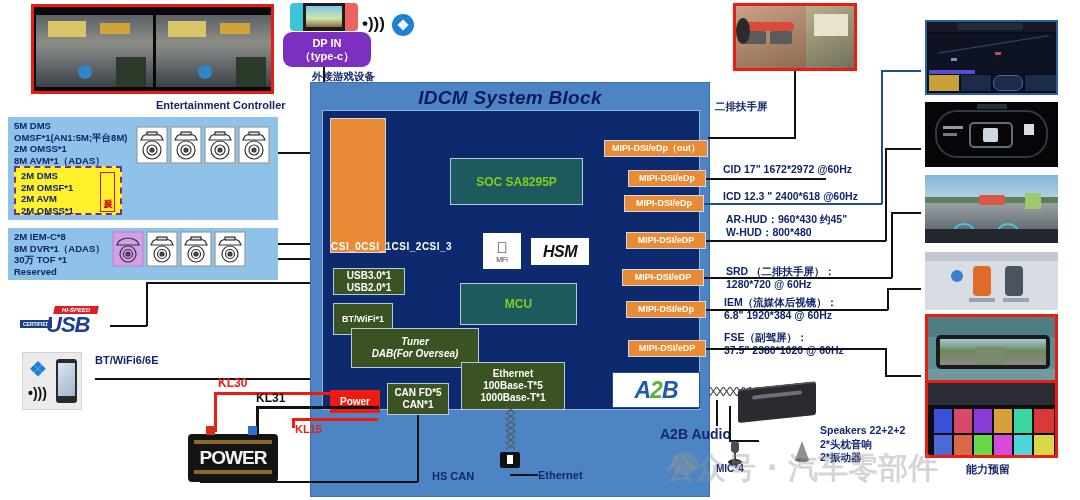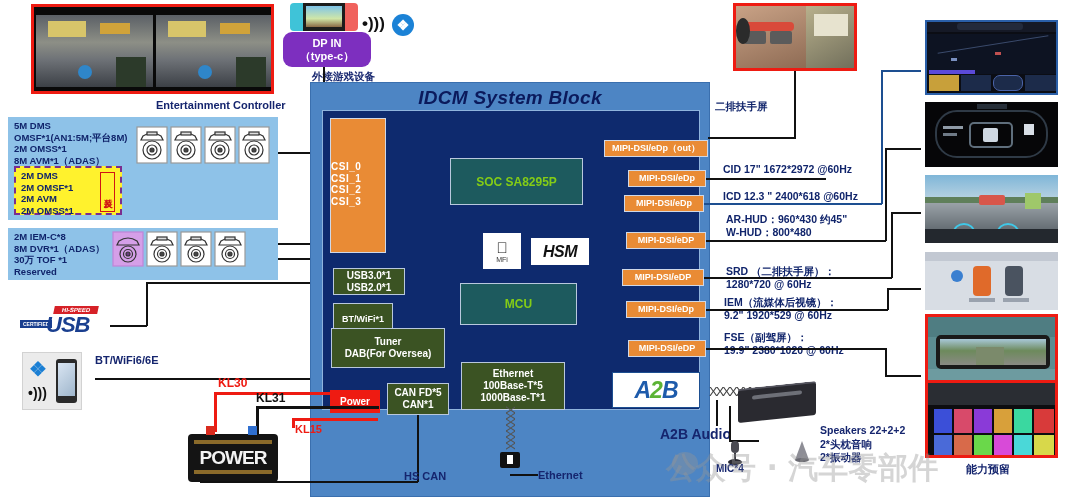--- a/index.html
+++ b/index.html
@@ -39,22 +39,22 @@
   
   .orange {
     background:#e98b35; color:#ffffff;
     border:1px solid #cfd8e8;
     font-size:9px; font-weight:bold;
     display:flex; align-items:center; justify-content:center;
     text-align:center; line-height:1.15;
   }
   #csi-block {
     left:330px; top:118px; width:56px; height:135px;
-    align-items:flex-start; justify-content:flex-start;
-    flex-direction:column; padding-top:42px;
+    align-items:flex-end; justify-content:flex-start;
+    flex-direction:row; padding-top:42px;
   }
   #csi-block span { display:block; font-size:10px; letter-spacing:.5px; }
 
   .mipi { height:17px; }
 
   
   .green {
     background:#3b5323; color:#ffffff;
     border:1px solid #b9c8dd;
     font-size:10px; font-weight:bold;
@@ -399,21 +399,21 @@
 </div>
 <div id="hsm-box" class="abs">
   <div class="hsmtxt">HSM</div>
 </div>
 
 <div class="abs teal" style="left:460px; top:283px; width:117px; height:42px;">MCU</div>
 
 <div class="abs green" style="left:333px; top:268px; width:72px; height:27px; white-space:pre-line;">USB3.0*1
 USB2.0*1</div>
 <div class="abs green" style="left:333px; top:303px; width:60px; height:32px; font-size:9px;">BT/WiFi*1</div>
-<div class="abs green" style="left:331px; top:328px; width:114px; height:40px; white-space:pre-line;">Tuner
+<div class="abs green" style="left:351px; top:328px; width:128px; height:40px; white-space:pre-line;font-style:italic;">Tuner
 DAB(For Oversea)</div>
 <div class="abs green" style="left:387px; top:383px; width:62px; height:32px; white-space:pre-line;">CAN FD*5
 CAN*1</div>
 <div class="abs green" style="left:461px; top:362px; width:104px; height:48px; white-space:pre-line;">Ethernet
 100Base-T*5
 1000Base-T*1</div>
 
 <div id="power-box" class="abs">Power</div>
 
 <div id="a2b-logo" class="abs">
@@ -441,23 +441,23 @@
 <div class="abs hline" style="left:708px; top:137px; width:88px;"></div>
 
 <div class="abs callout" style="left:715px; top:100px;">二排扶手屏</div>
 <div class="abs callout" style="left:723px; top:163px;">CID 17" 1672*2972 @60Hz</div>
 <div class="abs callout" style="left:723px; top:190px;">ICD 12.3 " 2400*618 @60Hz</div>
 <div class="abs callout" style="left:726px; top:213px;">AR-HUD：960*430 约45"
 W-HUD：800*480</div>
 <div class="abs callout" style="left:726px; top:265px;">SRD （二排扶手屏）：
 1280*720 @ 60Hz</div>
 <div class="abs callout" style="left:724px; top:296px;">IEM（流媒体后视镜）：
-9.2" 1920*529 @ 60Hz</div>
+6.8" 1920*384 @ 60Hz</div>
 <div class="abs callout" style="left:724px; top:331px;">FSE（副驾屏）：
-19.9" 2380*1020 @ 60Hz</div>
+37.5" 2380*1020 @ 60Hz</div>
 
 <div class="abs hline" style="left:706px; top:178px; width:120px;"></div>
 <div class="abs hline-b" style="left:704px; top:203px; width:178px;"></div>
 <div class="abs vline-b" style="left:881px; top:70px; height:134px;"></div>
 <div class="abs hline-b" style="left:881px; top:70px; width:40px;"></div>
 
 <div class="abs hline" style="left:706px; top:240px; width:180px;"></div>
 <div class="abs vline" style="left:885px; top:148px; height:93px;"></div>
 <div class="abs hline" style="left:885px; top:148px; width:36px;"></div>
 
@@ -558,21 +558,21 @@
 <div id="battery" class="abs">
   <div class="bat-term" style="left:18px; background:#d92b1e;"></div>
   <div class="bat-term" style="left:60px; background:#2f6fd0;"></div>
   <div class="abs" style="left:6px;top:6px;width:78px;height:4px;background:#8a6a2a;"></div>
   <div class="abs" style="left:6px;top:36px;width:78px;height:4px;background:#8a6a2a;"></div>
   <div class="pw">POWER</div>
 </div>
 
 <div class="abs vline" style="left:417px; top:415px; height:67px;"></div>
 <div class="abs hline" style="left:200px; top:481px; width:218px;"></div>
-<div class="abs navytext" style="left:404px; top:470px; font-size:11px;">HS CAN</div>
+<div class="abs navytext" style="left:432px; top:470px; font-size:11px;">HS CAN</div>
 
 <div class="abs coil" style="left:503px; top:406px; writing-mode:vertical-rl; font-size:12px; color:#555;">XXXXXXX</div>
 <div class="abs" style="left:500px; top:452px; width:20px; height:16px; background:#111; border-radius:2px;">
   <div class="abs" style="left:7px;top:3px;width:6px;height:9px;background:#fff;"></div>
 </div>
 <div class="abs hline" style="left:510px; top:474px; width:28px;"></div>
 <div class="abs navytext" style="left:538px; top:469px; font-size:11px;">Ethernet</div>
 
 <div class="abs coil" style="left:709px; top:384px; font-size:13px; color:#444;">XXXXXXXX</div>
 <div class="abs vline" style="left:716px; top:400px; height:26px;"></div>

